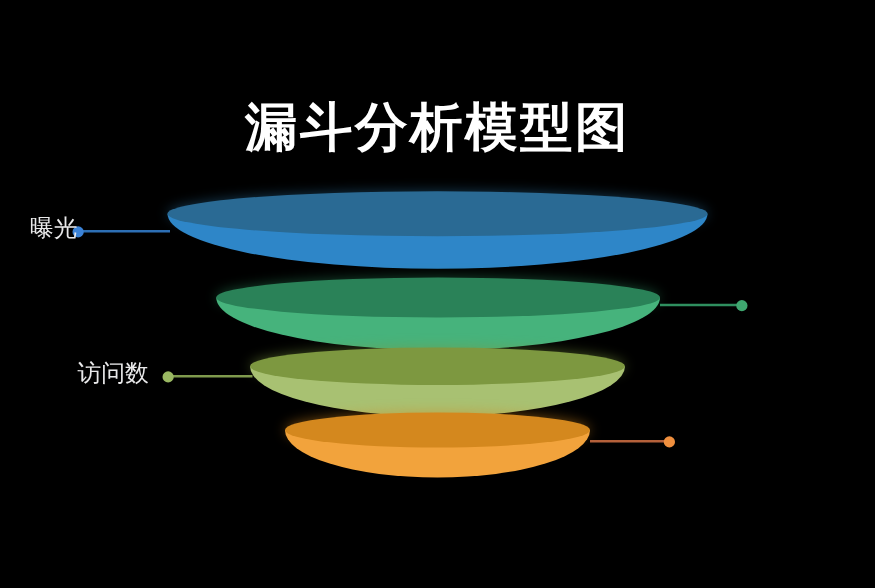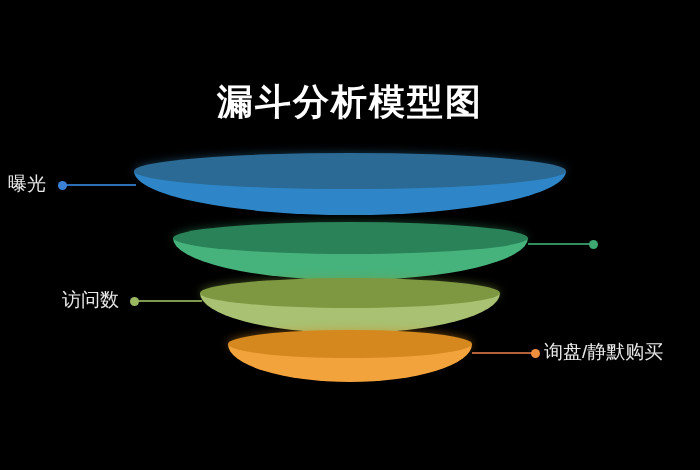--- a/index.html
+++ b/index.html
@@ -24,21 +24,21 @@
   }
 
   
   #title {
     position: absolute;
     left: 0;
     top: 76px;
     width: 700px;
     text-align: center;
     color: #ffffff;
-    font-size: 36px;
+    font-size: 42px;
     font-weight: 700;
     letter-spacing: 2px;
     line-height: 52px;
     white-space: nowrap;
     user-select: none;
   }
 
   
   .disc {
     position: absolute;
@@ -132,20 +132,19 @@
   </div>
 
   <div class="connector left" style="left:134px; top:300px; width:68px; background:#7f9a4d;">
     <span class="dot" style="background:#9ab862;"></span>
   </div>
 
   <div class="connector right" style="left:472px; top:352px; width:64px; background:#b4603a;">
     <span class="dot" style="background:#ef8f3e;"></span>
   </div>
 
-  <div class="label" style="left:8px; top:172px;">曝光</div>
+  <div class="label" style="left:24px; top:172px;">曝光</div>
 
 
   <div class="label" style="left:62px; top:288px;">访问数</div>
 
-  <div class="label" style="left:544px; top:340px;">询盘/静默购买</div>
 
 </div>
 
 </body></html>

